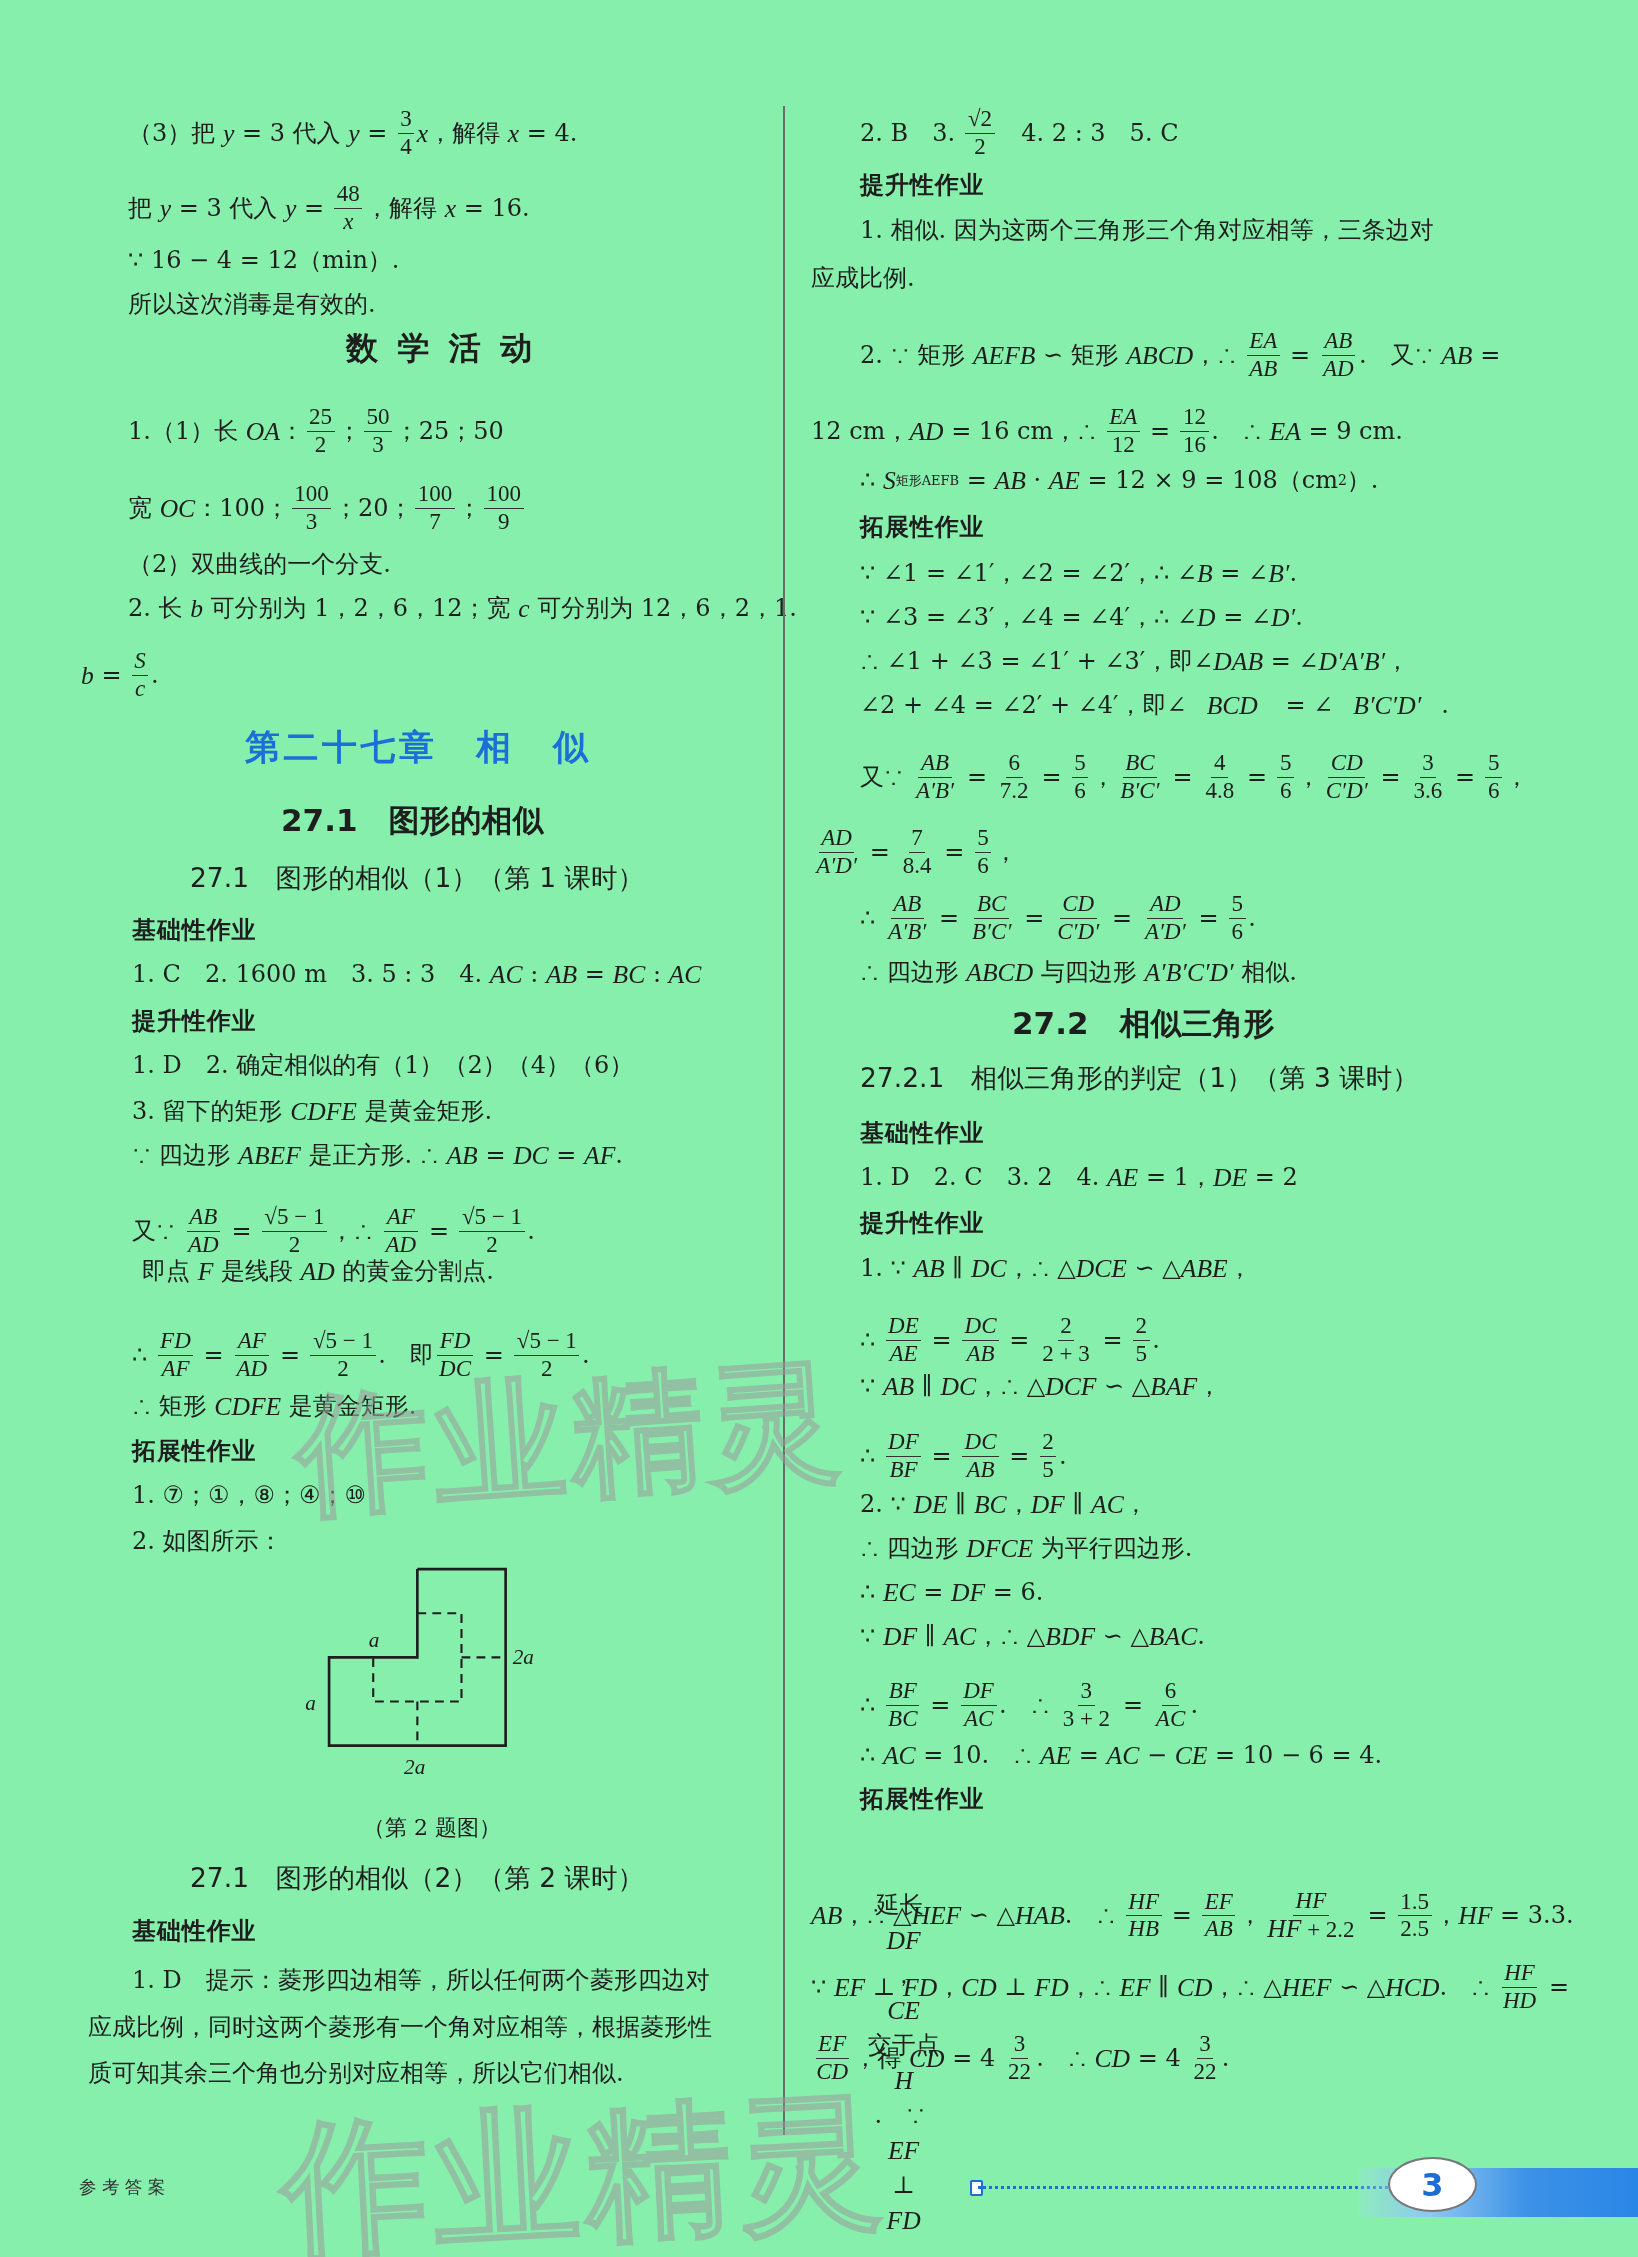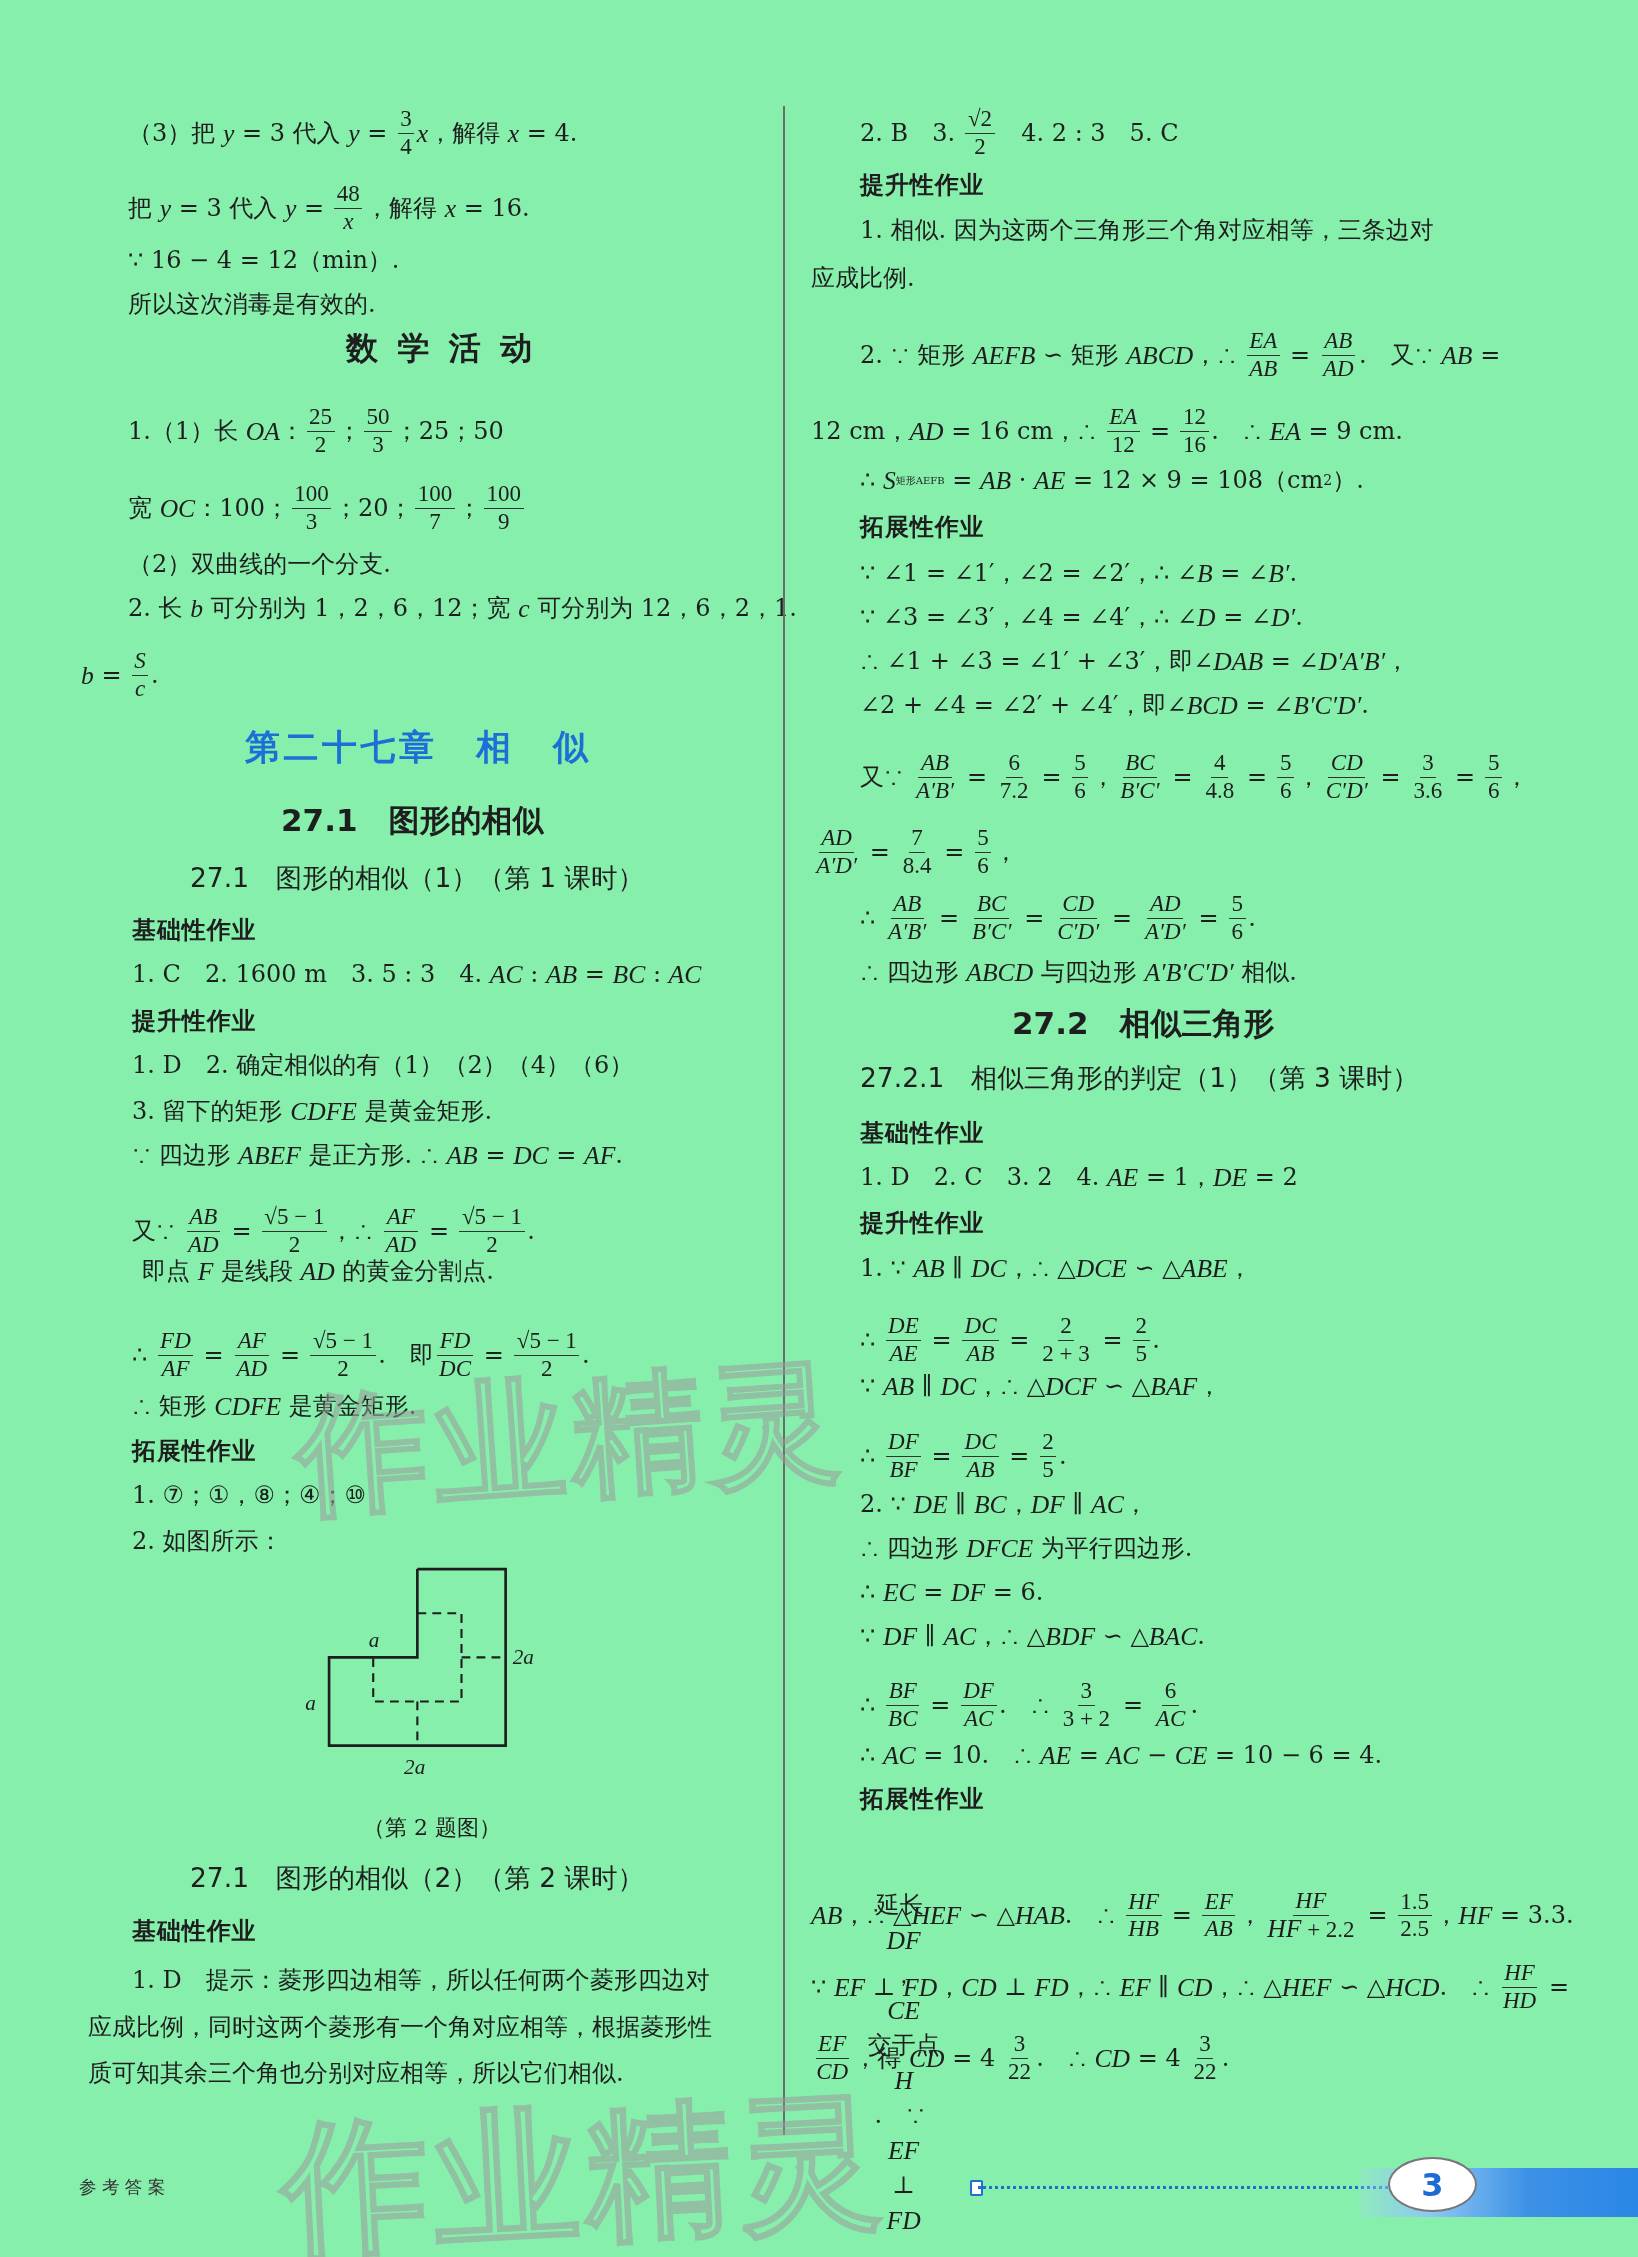--- a/index.html
+++ b/index.html
@@ -10,21 +10,21 @@
   #col-right{left:783px;width:855px;}
   .divider{position:absolute;left:783px;top:106px;width:1.8px;height:2029px;background:#6b6b6b;}
   .line{position:absolute;white-space:nowrap;font-size:24px;line-height:35px;display:flex;align-items:center;}
   .line .t{white-space:pre;}
   .line .m{font-style:italic;font-family:"Liberation Serif","DejaVu Serif",serif;font-size:25.6px;}
   .frac{display:inline-flex;flex-direction:column;align-items:center;vertical-align:middle;margin:0 2.6px;
     font-family:"Liberation Serif",serif;font-size:23px;line-height:26.5px;}
   .frac .num{padding:0 2.6px;border-bottom:1.8px solid #333;}
   .frac .den{padding:0 2.6px;}
   .frac .mi{font-style:italic;}
-  .sub{font-size:10px;vertical-align:-7px;}
+  .sub{font-size:13px;vertical-align:-7px;}
   .sup{font-size:14px;vertical-align:8.8px;}
   .h-bold{font-family:"DejaVu Sans","Liberation Sans",sans-serif;font-weight:bold;font-size:24px;letter-spacing:0.9px;}
   .h-activity{font-family:"DejaVu Sans",sans-serif;font-weight:bold;font-size:32px;letter-spacing:19.4px;margin-left:20px;}
   .h-chapter{font-family:"DejaVu Sans",sans-serif;font-weight:bold;font-size:35px;color:#1b6fd6;letter-spacing:3.5px;}
   .h-section{font-family:"DejaVu Sans",sans-serif;font-weight:bold;font-size:31px;}
   .h-lesson{font-family:"DejaVu Sans",sans-serif;font-weight:normal;font-size:26.5px;}
   .caption{font-size:22px;}
   .figure{position:absolute;}
   .footer-label{position:absolute;left:79px;top:2175px;font-size:17.6px;letter-spacing:5.3px;color:#333;}
   .footer-dots{position:absolute;left:978px;top:2186px;width:415px;height:0;border-top:3.5px dotted #1f6fd0;}
@@ -352,21 +352,21 @@
         <span class="m">D′</span>
         <span class="t">.</span>
       </div>
       <div class="line " style="left: 77px; top: 644px;">
         <span class="t">∴ ∠1 + ∠3 = ∠1′ + ∠3′，即∠</span>
         <span class="m">DAB</span>
         <span class="t"> = ∠</span>
         <span class="m">D′A′B′</span>
         <span class="t">，</span>
       </div>
-      <div class="line " style="left: 77px; top: 688px;">
+      <div class="line " style="left: 77px; top: 688px; gap: 20px;">
         <span class="t">∠2 + ∠4 = ∠2′ + ∠4′，即∠</span>
         <span class="m">BCD</span>
         <span class="t"> = ∠</span>
         <span class="m">B′C′D′</span>
         <span class="t">.</span>
       </div>
       <div class="line " style="left: 77px; top: 750px;">
         <span class="t">又∵ </span>
         <span class="frac">
           <span class="num mi">AB</span>

